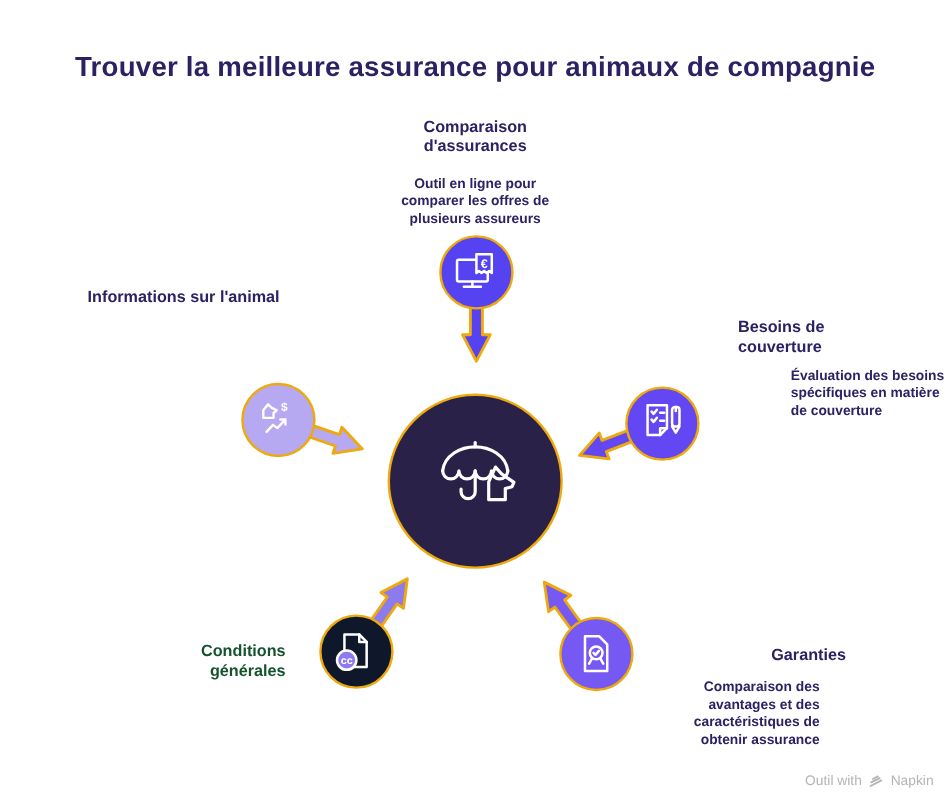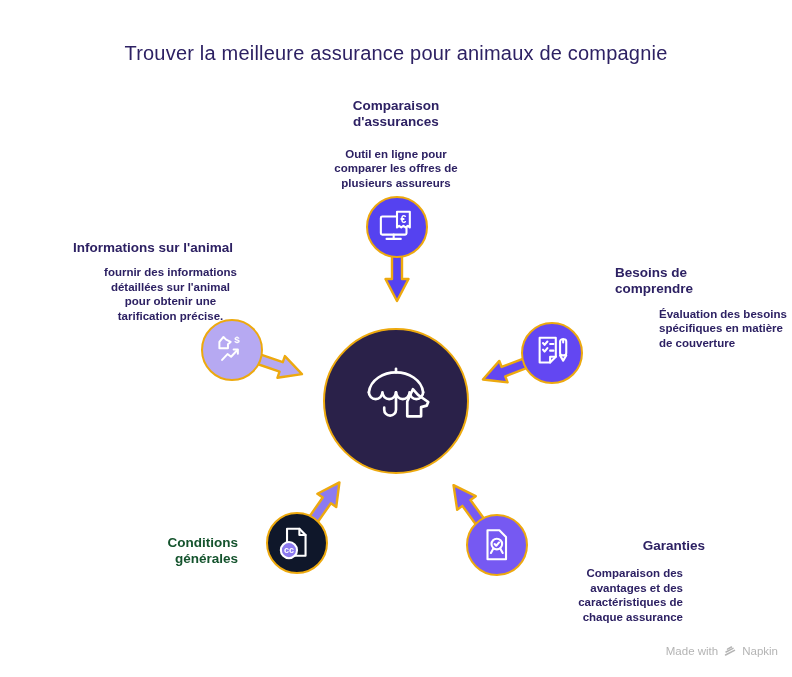--- a/index.html
+++ b/index.html
@@ -1,19 +1,19 @@
 <!DOCTYPE html>
 <html><head>
 <meta charset="utf-8">
 <style>
   html,body { margin:0; padding:0; background:#ffffff; font-family:"Liberation Sans", sans-serif; }
   .canvas { position:relative; width:792px; height:677px; background:#ffffff; overflow:hidden; }
 
   .title { position:absolute; top:42px; left:0; width:100%; text-align:center;
-           font-size:20px; font-weight:400; letter-spacing:0.2px; margin:0; }
+           font-size:23px; font-weight:700; letter-spacing:0.2px; margin:0; }
 
   
   .node-circle { position:absolute; width:62px; height:62px; border-radius:50%;
                  box-sizing:border-box; border:2.5px solid var(--gold,#EDA90E);
                  display:flex; align-items:center; justify-content:center; z-index:2; }
   .center-circle { position:absolute; left:323px; top:328px; width:146px; height:146px;
                    border-radius:50%; box-sizing:border-box; border:2px solid var(--gold,#EDA90E);
                    display:flex; align-items:center; justify-content:center; z-index:2; }
   .icon { display:flex; align-items:center; justify-content:center; }
   .icon svg { display:block; }
@@ -82,21 +82,21 @@
       <svg width="38" height="38" viewBox="0 0 40 40" fill="none" stroke="#ffffff" stroke-width="2.2" stroke-linecap="round" stroke-linejoin="round">
         <rect x="3" y="9" width="27" height="19" rx="1.5"></rect>
         <path d="M16.5 28 v4 M9 32.5 h15"></path>
         <path d="M20 4 h13.5 v16.5 l-2.25 -1.8 -2.25 1.8 -2.25 -1.8 -2.25 1.8 -2.25 -1.8 -2.25 1.8 z" fill="currentColor"></path>
         <text x="26.8" y="15.8" font-size="11" font-weight="bold" fill="#ffffff" stroke="none" text-anchor="middle">€</text>
       </svg>
     </span>
   </div>
 
   <div class="textblock t-right" style="color: rgb(45, 33, 99);">
-    <h3>Besoins de comprendre</h3>
+    <h3>Besoins de couverture</h3>
     <p>Évaluation des besoins spécifiques en matière de couverture</p>
   </div>
   <div class="arrow a-right" style="color: rgb(99, 71, 242);">
     <svg width="78" height="30" viewBox="0 0 78 30">
         <path d="M0 10 H52 V3.5 L74 15 L52 26.5 V20 H0 Z"></path>
       </svg>
   </div>
   <div class="node-circle n-right-circle" style="background: rgb(99, 71, 242); color: rgb(99, 71, 242); border-color: rgb(237, 169, 14);">
     <span class="icon">
       <svg width="38" height="38" viewBox="0 0 40 40" fill="none" stroke="#ffffff" stroke-width="2.2" stroke-linecap="round" stroke-linejoin="round">
@@ -108,21 +108,20 @@
         <path d="M18 17.5 h3.5"></path>
         <rect x="28.5" y="5.5" width="6.5" height="17" rx="2.5"></rect>
         <path d="M28.5 22.5 l3.25 5.5 3.25 -5.5"></path>
         <path d="M31.75 5.5 v3.5"></path>
       </svg>
     </span>
   </div>
 
   <div class="textblock t-left" style="color: rgb(45, 33, 99); text-align: center;">
     <h3>Informations sur l'animal</h3>
-    <p>fournir des informations détaillées sur l'animal pour obtenir une tarification précise.</p>
   </div>
   <div class="arrow a-left" style="color: rgb(182, 169, 242);">
     <svg width="78" height="30" viewBox="0 0 78 30">
         <path d="M0 10 H52 V3.5 L74 15 L52 26.5 V20 H0 Z"></path>
       </svg>
   </div>
   <div class="node-circle n-left-circle" style="background: rgb(182, 169, 242); color: rgb(182, 169, 242); border-color: rgb(237, 169, 14);">
     <span class="icon">
       <svg width="36" height="36" viewBox="0 0 40 40" fill="none" stroke="#ffffff" stroke-width="2.2" stroke-linecap="round" stroke-linejoin="round">
         <path d="M6 18 V11 L10.5 5.5 L13.5 8.5 L18.5 11 L15.5 13.5 V18 Z"></path>
@@ -147,21 +146,21 @@
         <path d="M9.5 5 h13 l6.5 6.5 v22 h-19.5 z"></path>
         <path d="M22.5 5 v6.5 h6.5"></path>
         <circle cx="11.5" cy="27.5" r="8.5" fill="currentColor"></circle>
         <text x="11.5" y="30.8" font-size="9.5" font-weight="bold" fill="#ffffff" stroke="none" text-anchor="middle">cc</text>
       </svg>
     </span>
   </div>
 
   <div class="textblock t-br" style="color: rgb(45, 33, 99);">
     <h3>Garanties</h3>
-    <p>Comparaison des avantages et des caractéristiques de chaque assurance</p>
+    <p>Comparaison des avantages et des caractéristiques de obtenir assurance</p>
   </div>
   <div class="arrow a-br" style="color: rgb(118, 89, 242);">
     <svg width="78" height="30" viewBox="0 0 78 30">
         <path d="M0 10 H52 V3.5 L74 15 L52 26.5 V20 H0 Z"></path>
       </svg>
   </div>
   <div class="node-circle n-br-circle" style="background: rgb(118, 89, 242); color: rgb(118, 89, 242); border-color: rgb(237, 169, 14);">
     <span class="icon">
       <svg width="38" height="38" viewBox="0 0 40 40" fill="none" stroke="#ffffff" stroke-width="2.2" stroke-linecap="round" stroke-linejoin="round">
         <path d="M10 4.5 h12.5 l7 7 v23.5 h-19.5 z"></path>
@@ -178,21 +177,21 @@
         <path d="M42 14 v-3.5"></path>
         <path d="M15.5 33.5 C17 21 30 14 42 14 C54 14 67 21 68.5 33.5"></path>
         <path d="M15.5 33.5 a6.6 6.6 0 0 0 13.25 0 a6.6 6.6 0 0 0 13.25 0 a6.6 6.6 0 0 0 13.25 0 a6.6 6.6 0 0 0 13.25 0"></path>
         <path d="M42 33.5 V50.5 a5.75 5.75 0 0 1 -11.5 0 v-2"></path>
         <path d="M53 57 V42.5 L58.5 30.5 L63.5 36 L73.5 43 L72 46.5 L66.5 48 V57 Z"></path>
       </svg>
     </span>
   </div>
 
   <a class="footer" href="#" style="color: rgb(180, 180, 180);">
-    <span>Made with</span>
+    <span>Outil with</span>
     <span class="icon">
       <svg width="14" height="12" viewBox="0 0 14 12" fill="none" stroke="#B4B4B4" stroke-width="1.5" stroke-linecap="round">
         <path d="M2.5 10 L11.5 5.3"></path>
         <path d="M3 7 L10 3.4"></path>
         <path d="M4.5 4.2 L8.5 2"></path>
       </svg>
     </span>
     <span>Napkin</span>
   </a>
 

